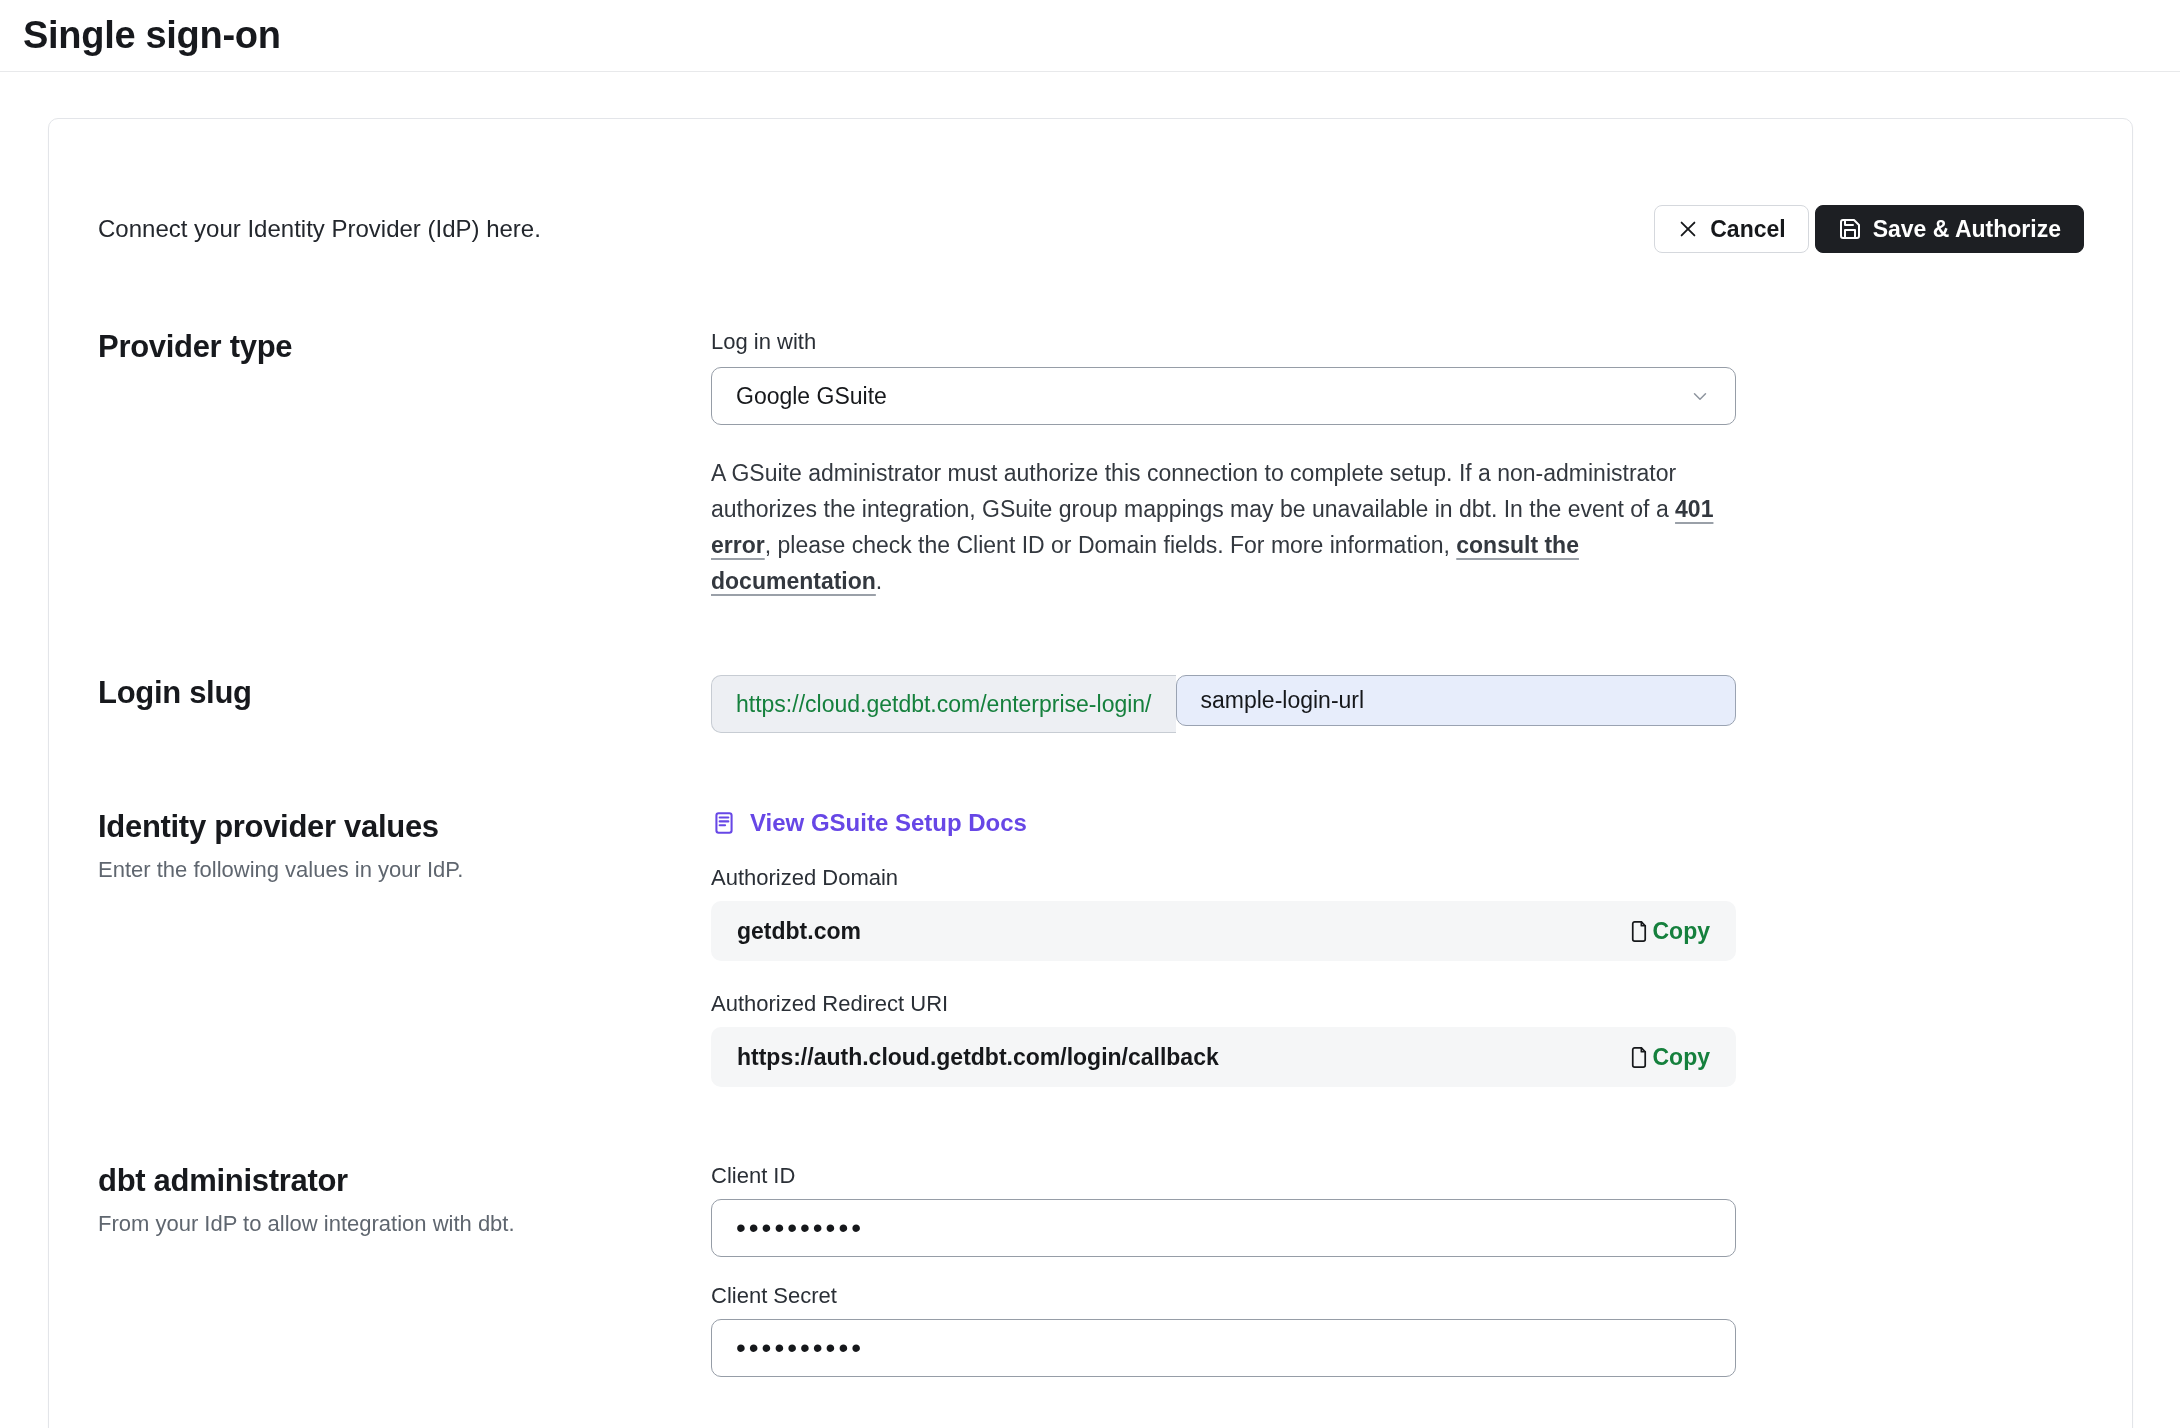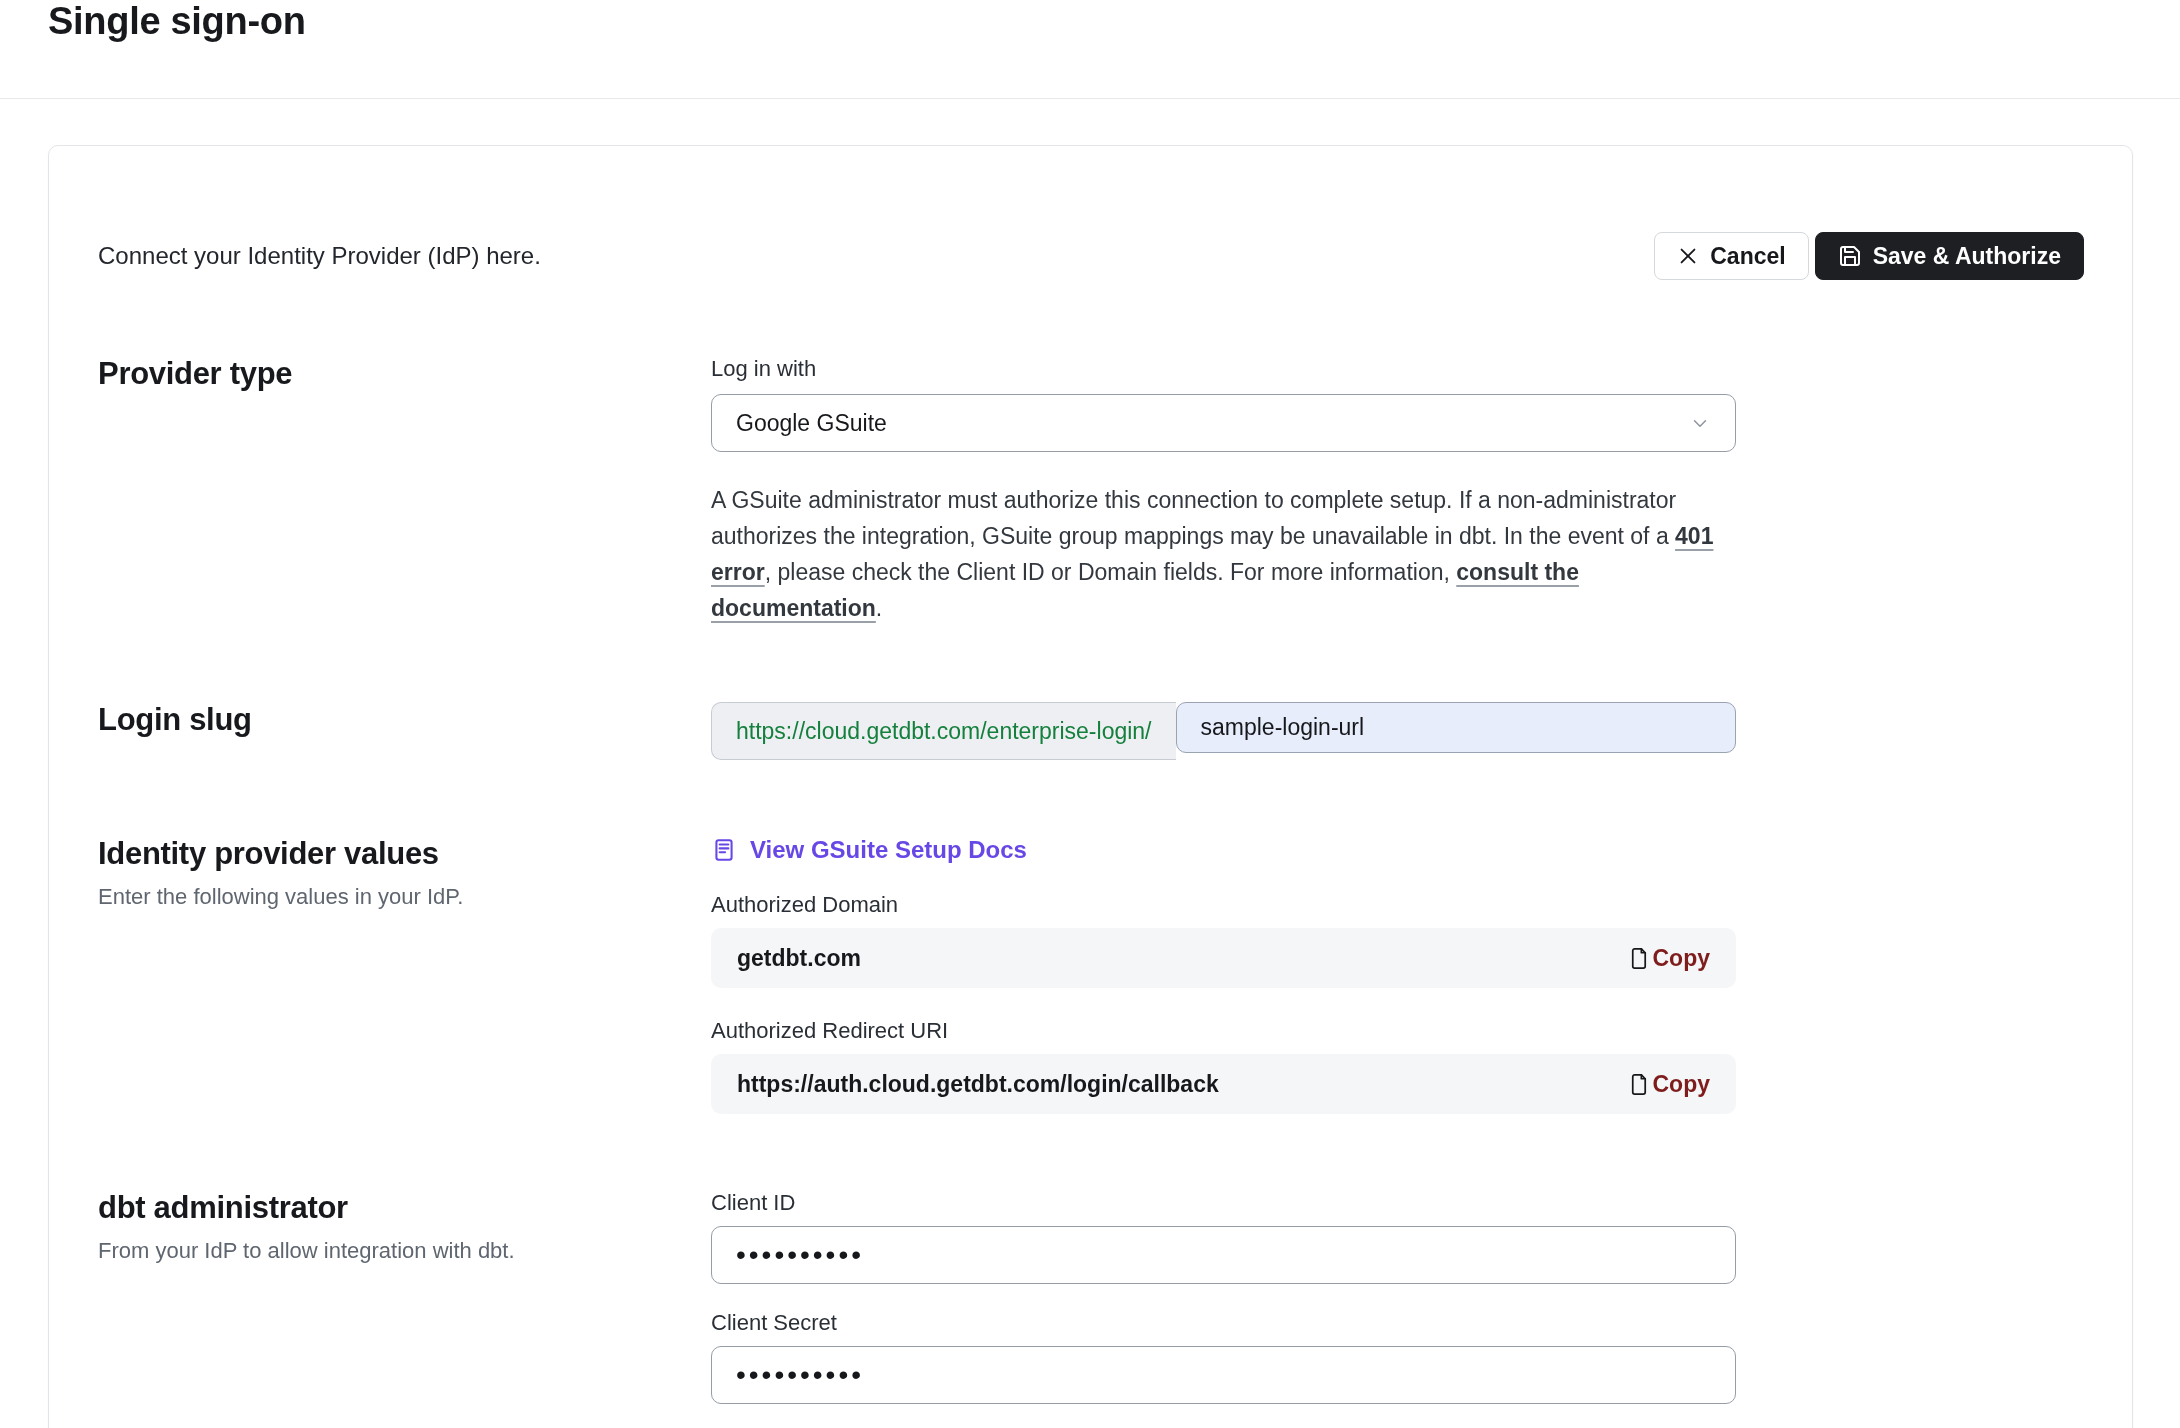--- a/index.html
+++ b/index.html
@@ -11,21 +11,21 @@
     --border-card:#e3e5e9;
     --accent:#6747e6;
     --slug-bg:#e7edfb;
     --prefix-bg:#edeff3;
     --copybox-bg:#f5f6f7;
     --btn-dark:#1d1f23;
   }
   *{margin:0;padding:0;box-sizing:border-box;}
   html,body{width:2180px;height:1428px;overflow:hidden;background:#fff;
     font-family:"Liberation Sans","DejaVu Sans",sans-serif;color:var(--ink);}
-  .topbar{height:99px;display:flex;padding:0 48px;
+  .topbar{height:72px;display:flex;align-items:center;padding:0 23px;
     border-bottom:1px solid #e8e9eb;}
   .topbar h1{font-size:38px;font-weight:700;letter-spacing:-.3px;}
   .page{padding:46px 47px 0 48px;position:relative;}
   .card{border:1px solid var(--border-card);border-radius:10px;background:#fff;
     width:2085px;height:1400px;padding:86px 48px 0 49px;box-shadow:0 1px 2px rgba(20,22,26,.03);}
   .card-head{display:flex;align-items:center;justify-content:space-between;height:48px;}
   .intro{font-size:24px;color:#23272d;}
   .actions{display:flex;align-items:center;gap:6px;}
   .btn{display:flex;align-items:center;gap:11px;height:48px;padding:0 22px;
     border-radius:8px;font-size:23px;font-weight:700;cursor:pointer;white-space:nowrap;text-align:right;}
@@ -54,21 +54,21 @@
     font-family:"Liberation Sans","DejaVu Sans",sans-serif;}
   
   .doc-link{display:inline-flex;align-items:center;gap:13px;color:var(--accent);
     font-size:24px;font-weight:700;cursor:pointer;margin-bottom:28px;}
   .copy-field{margin-top:30px;}
   .copy-field:first-of-type{margin-top:0;}
   .copy-box{display:flex;align-items:center;justify-content:space-between;
     background:var(--copybox-bg);border-radius:10px;height:60px;padding:0 26px;}
   .copy-value{font-size:23px;font-weight:700;color:#16181b;}
   .copy-btn{display:flex;align-items:center;gap:3px;font-size:23px;font-weight:700;
-    color:#7f1d1d;background:none;border:none;cursor:pointer;
+    color:#15803d;background:none;border:none;cursor:pointer;
     font-family:"Liberation Sans","DejaVu Sans",sans-serif;}
   
   .field-block{margin-top:26px;}
   .field-block:first-child{margin-top:0;}
   .masked{font-size:28px;letter-spacing:3px;}
 </style>
 </head>
 <body>
 
 <div class="topbar">

